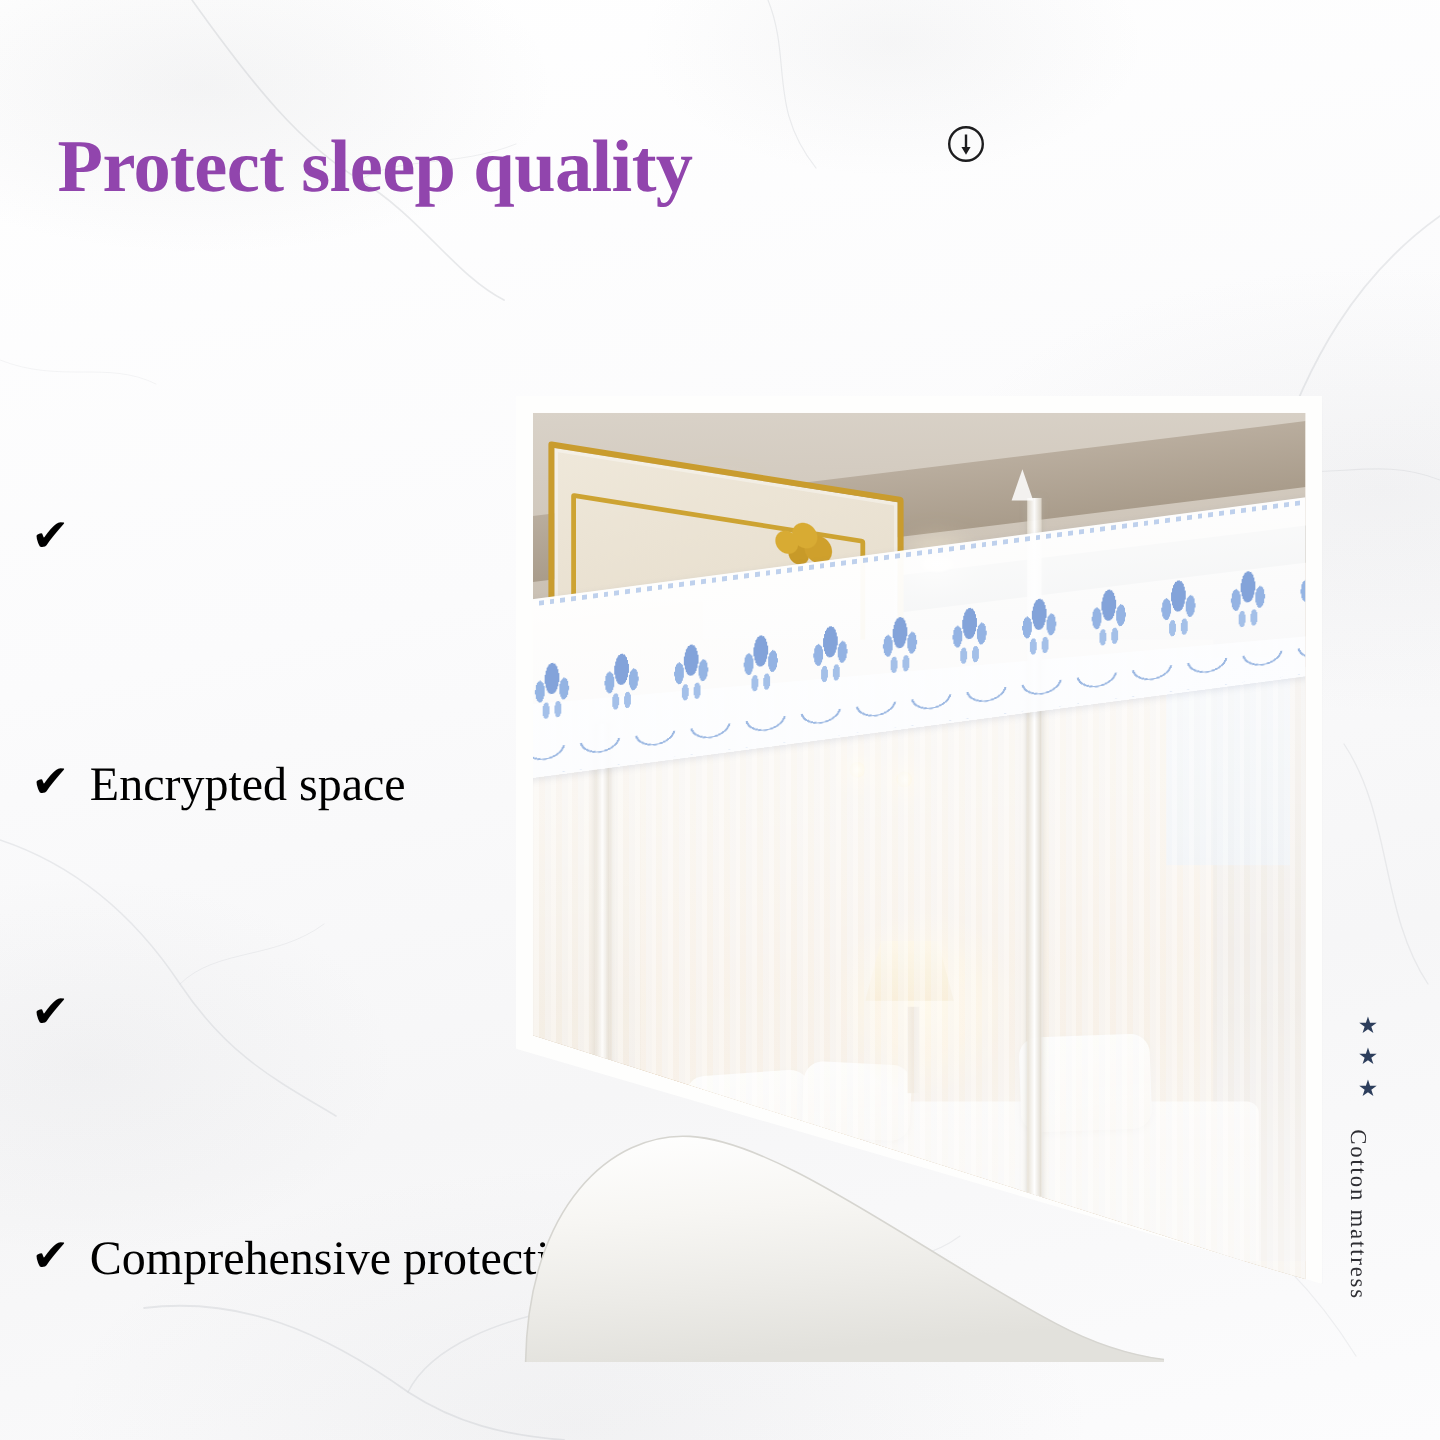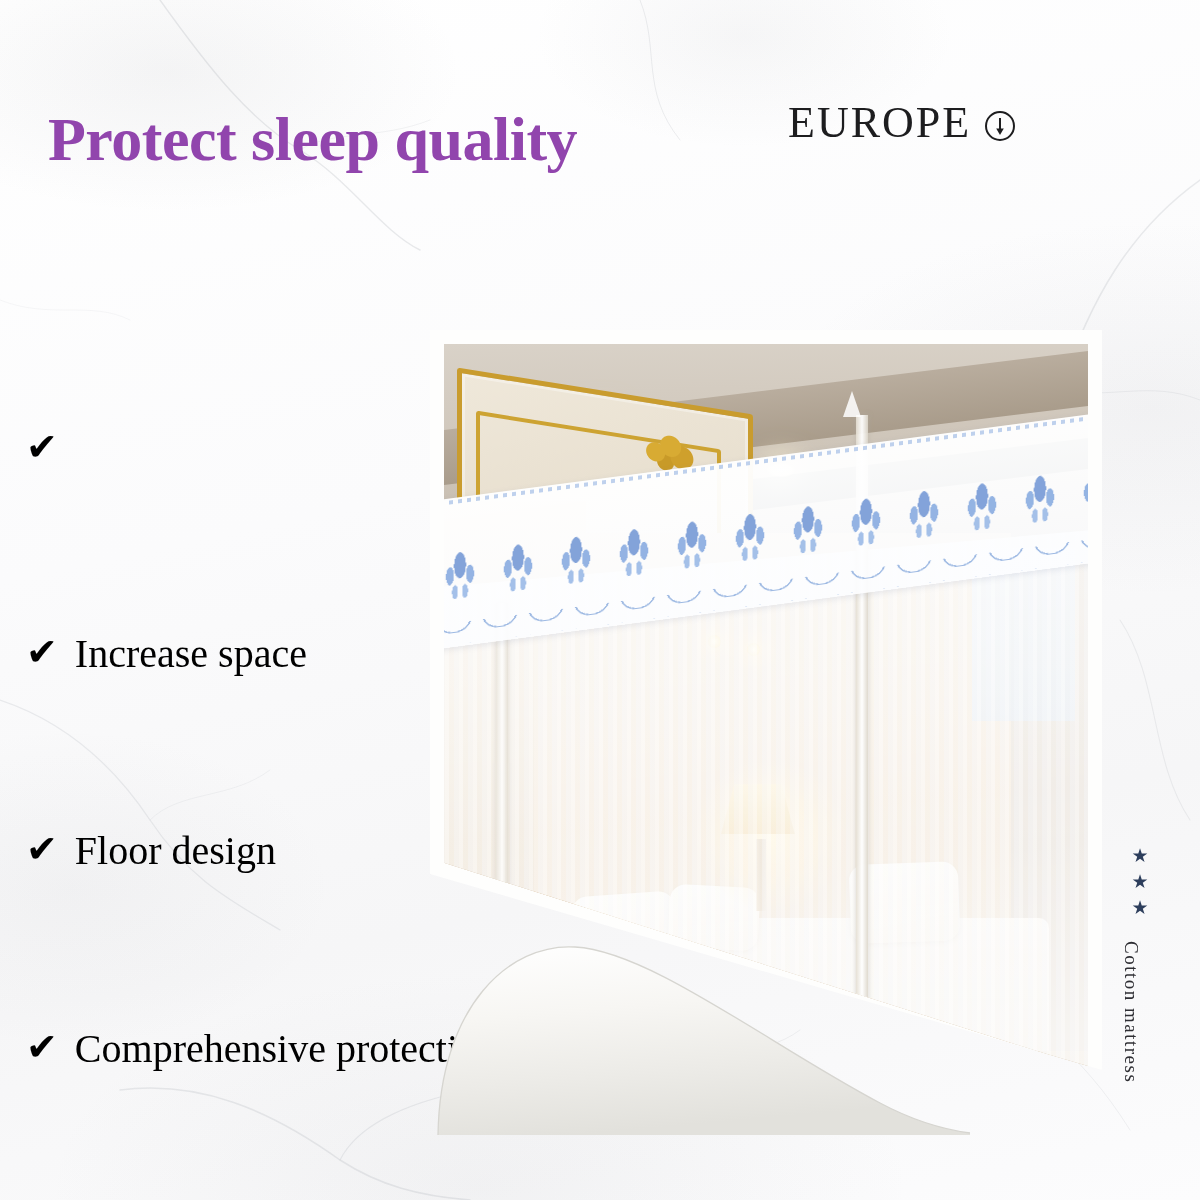--- a/index.html
+++ b/index.html
@@ -304,42 +304,40 @@
         <path d="M0 300 C50 320 90 300 130 320" stroke-width=".7" opacity=".3"></path>
         <path d="M980 980 C1030 1020 1080 1050 1130 1130" stroke-width="1" opacity=".35"></path>
       </g>
     </svg>
   </div>
 
   <div class="headline">Protect sleep quality</div>
 
   <div class="brand">
     <div class="l2">
-      <span>EUROPE</span>
       <span class="dl-icon">
         <svg viewBox="0 0 34 34" width="34" height="34">
           <circle cx="17" cy="17" r="14" fill="none" stroke="#1d1d1f" stroke-width="2"></circle>
           <line x1="17" y1="9" x2="17" y2="22" stroke="#1d1d1f" stroke-width="2"></line>
           <polygon points="17,26 13.2,19.5 20.8,19.5" fill="#1d1d1f"></polygon>
         </svg>
       </span>
     </div>
   </div>
 
   <div class="features">
     <div class="feat f0">
       <span class="tick">✔</span>
     </div>
     <div class="feat f1">
       <span class="tick">✔</span>
-      <span>Increase space</span>
+      <span>Encrypted space</span>
     </div>
     <div class="feat f2">
       <span class="tick">✔</span>
-      <span>Floor design</span>
     </div>
     <div class="feat f3">
       <span class="tick">✔</span>
       <span>Comprehensive protection</span>
     </div>
   </div>
 
   <div class="photo-card">
     <div class="photo">
 

